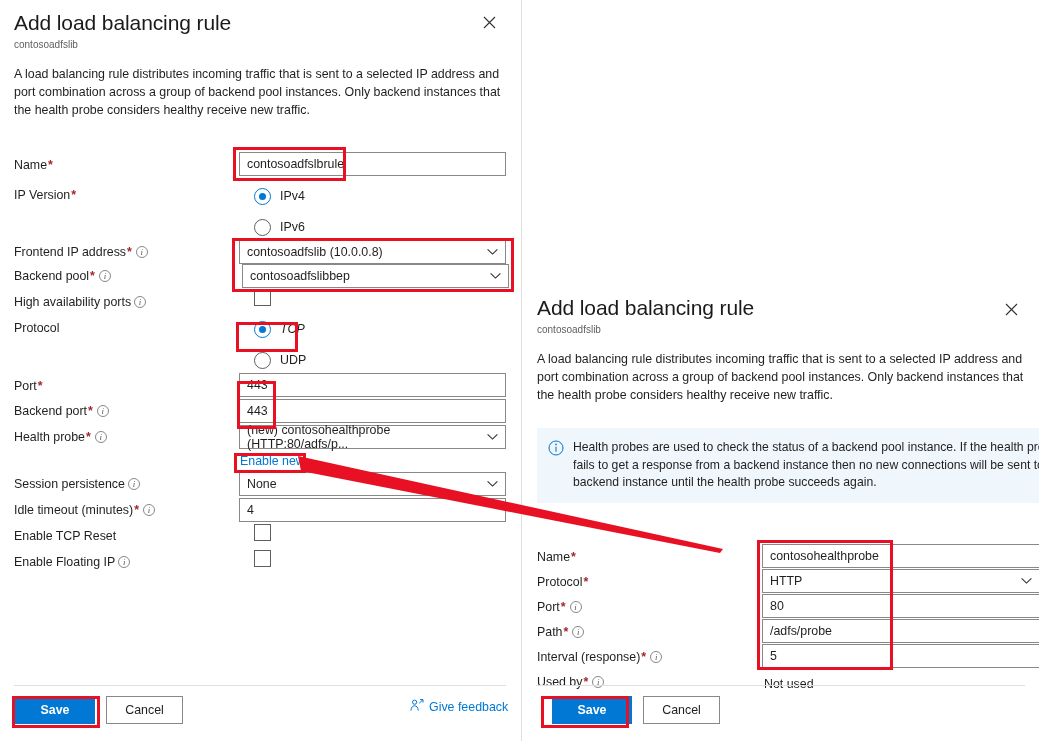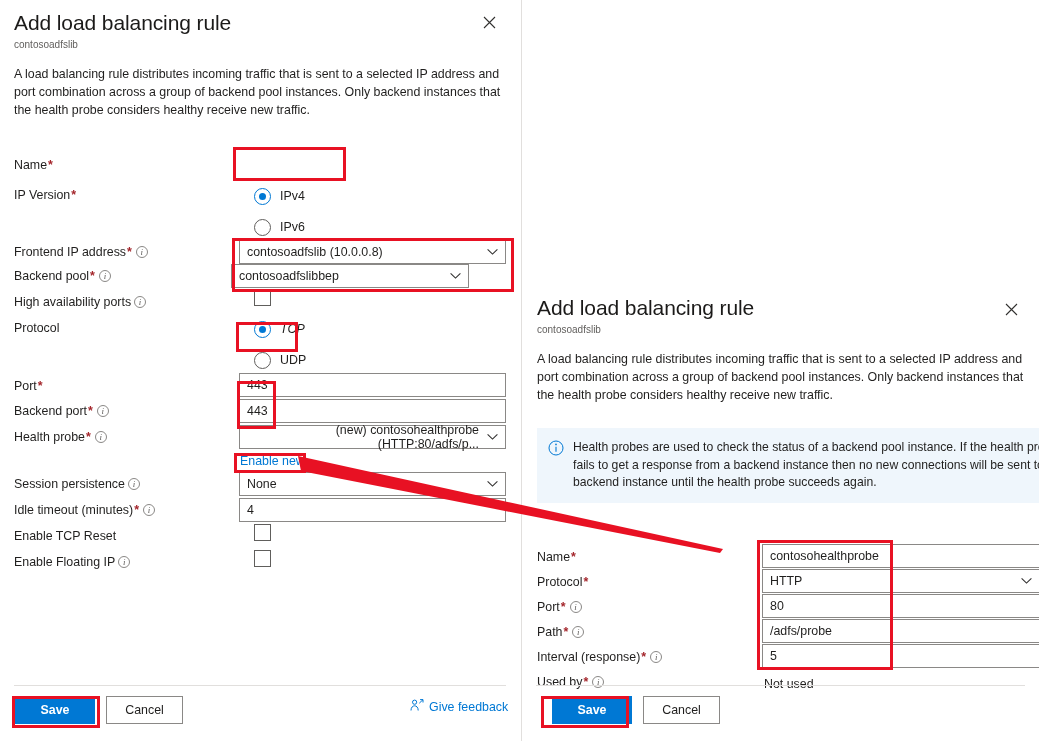--- a/index.html
+++ b/index.html
@@ -52,21 +52,21 @@
   }
 
   .ctl { position: absolute; }
   .tbox {
     height: 24px; border: 1px solid #8a8886; background: #fff;
     font-size: 12.4px; color: #201f1e;
     padding: 0 7px; display: flex; align-items: center;
     font-family: "Liberation Sans", sans-serif;
     width: 100%;
   }
-  .tbox.sel { padding-right: 26px; position: relative; text-align: right; }
+  .tbox.sel { padding-right: 26px; position: relative; }
   .chev {
     position: absolute; right: 7px; top: 50%; transform: translateY(-50%);
     width: 11px; height: 7px; pointer-events: none;
   }
   .chev svg { display: block; }
 
   .radio-row { display: flex; align-items: center; height: 22px; }
   .radio {
     width: 17px; height: 17px; border-radius: 50%;
     border: 1px solid #605e5c; background: #fff;
@@ -134,20 +134,23 @@
           <path d="M1 1 L12 12 M12 1 L1 12" stroke="#323130" stroke-width="1.1" fill="none"></path>
         </svg>
     </div>
 
     <div class="panel-desc" style="left:14px; top:65px; width:492px;">A load balancing rule distributes incoming traffic that is sent to a selected IP address and port combination across a group of backend pool instances. Only backend instances that the health probe considers healthy receive new traffic.</div>
 
     <div class="form" style="left:14px; top:155px; width:492px;">
 
       <div class="row" style="height:30px;">
         <div class="lbl"><span>Name</span><span class="req">*</span></div>
+        <div class="ctl" style="left:225px; width:267px; top:-3px;">
+          <div class="tbox">contosoadfslbrule</div>
+        </div>
       </div>
 
       <div class="row" style="height:57px;">
         <div class="lbl"><span>IP Version</span><span class="req">*</span></div>
         <div class="ctl" style="left:240px; top:0px;">
           <div class="radio-row">
             <span class="radio on"></span>
             <span class="radio-lbl">IPv4</span>
           </div>
         </div>
@@ -168,21 +171,21 @@
                 <svg width="11" height="7" viewBox="0 0 11 7">
                   <path d="M0.6 0.8 L5.5 5.6 L10.4 0.8" stroke="#323130" stroke-width="1.1" fill="none"></path>
                 </svg>
               </span>
           </div>
         </div>
       </div>
 
       <div class="row" style="height:26px;">
         <div class="lbl"><span>Backend pool</span><span class="req">*</span><span class="info-i">i</span></div>
-        <div class="ctl" style="left:217px; width:238px; top:-2px;">
+        <div class="ctl" style="left:228px; width:267px; top:-2px;">
           <div class="tbox sel">
             <span>contosoadfslibbep</span>
             <span class="chev">
                 <svg width="11" height="7" viewBox="0 0 11 7">
                   <path d="M0.6 0.8 L5.5 5.6 L10.4 0.8" stroke="#323130" stroke-width="1.1" fill="none"></path>
                 </svg>
               </span>
           </div>
         </div>
       </div>

